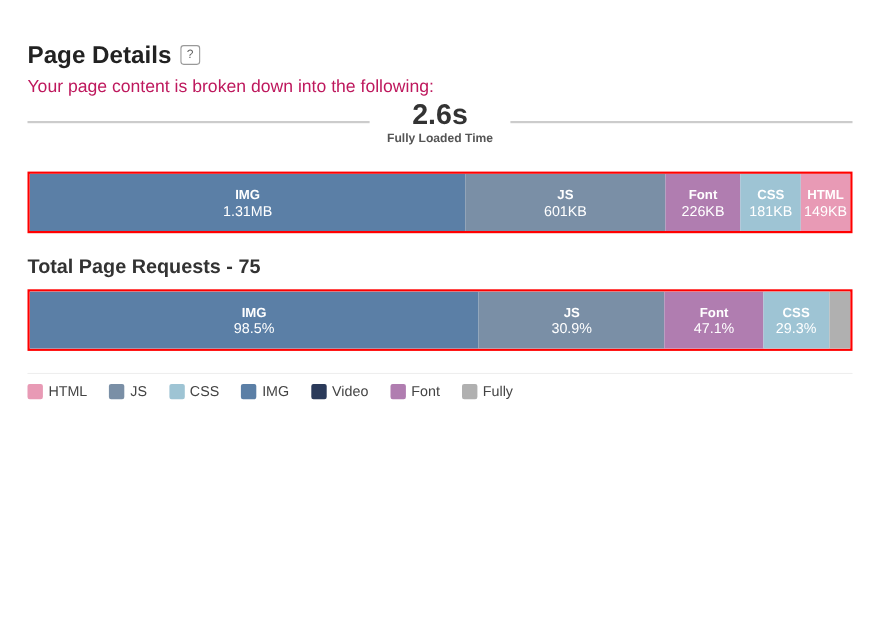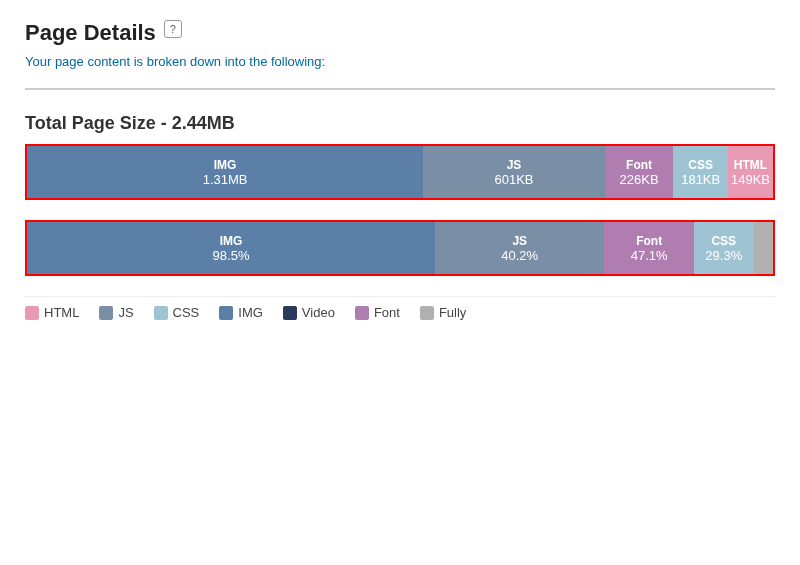--- a/index.html
+++ b/index.html
@@ -7,45 +7,45 @@
       font-family: Arial, sans-serif;
       background: #fff;
       color: #333;
       width: 800px;
       min-height: 565px;
       padding: 20px 25px;
     }
 
     .page-title-row {
       display: flex;
-      align-items: flex-start;
+      align-items: center;
       gap: 8px;
       margin-bottom: 8px;
+      margin-top: 17px;
     }
     .page-title {
       font-size: 22px;
       font-weight: bold;
       color: #222;
     }
     .help-badge {
       display: inline-flex;
       align-items: center;
       justify-content: center;
       width: 18px;
       height: 18px;
       border: 1px solid #999;
       border-radius: 3px;
       font-size: 11px;
       color: #666;
       cursor: pointer;
     }
     .subtitle {
-      font-size: 13px;
-      color: #0369a1;
-      margin-bottom: 20px;
+      font-size: 16px;
+      color: #be185d;
     }
 
     
     .timeline-container {
       display: flex;
       align-items: center;
       justify-content: center;
       margin-bottom: 24px;
       position: relative;
     }
@@ -152,25 +152,28 @@
 <body>
 
 <div class="page-title-row">
   <h1 class="page-title">Page Details</h1>
   <span class="help-badge">?</span>
 </div>
 <p class="subtitle">Your page content is broken down into the following:</p>
 
 <div class="timeline-container">
   <div class="timeline-line"></div>
+  <div class="timeline-label">
+    <div class="timeline-value">2.6s</div>
+    <div class="timeline-desc">Fully Loaded Time</div>
+  </div>
 </div>
 
 <div id="sections-container">
     <div class="section">
-      <div class="section-title">Total Page Size - 2.44MB</div>
       <div class="bar-container">
         <div class="bar-segment color-img" style="flex: 53.7 1 0%; background-color: rgb(91, 127, 166);">
           <span class="seg-label">IMG</span>
           <span class="seg-value">1.31MB</span>
         </div>
         <div class="bar-segment color-js" style="flex: 24.6 1 0%; background-color: rgb(122, 143, 166);">
           <span class="seg-label">JS</span>
           <span class="seg-value">601KB</span>
         </div>
         <div class="bar-segment color-font" style="flex: 9.3 1 0%; background-color: rgb(176, 125, 176);">
@@ -181,28 +184,29 @@
           <span class="seg-label">CSS</span>
           <span class="seg-value">181KB</span>
         </div>
         <div class="bar-segment color-html" style="flex: 6.1 1 0%; background-color: rgb(232, 154, 181);">
           <span class="seg-label">HTML</span>
           <span class="seg-value">149KB</span>
         </div>
       </div>
     </div>
     <div class="section">
+      <div class="section-title">Total Page Requests - 75</div>
       <div class="bar-container">
         <div class="bar-segment color-img" style="flex: 54.7 1 0%; background-color: rgb(91, 127, 166);">
           <span class="seg-label">IMG</span>
           <span class="seg-value">98.5%</span>
         </div>
         <div class="bar-segment color-js" style="flex: 22.7 1 0%; background-color: rgb(122, 143, 166);">
           <span class="seg-label">JS</span>
-          <span class="seg-value">40.2%</span>
+          <span class="seg-value">30.9%</span>
         </div>
         <div class="bar-segment color-font" style="flex: 12 1 0%; background-color: rgb(176, 125, 176);">
           <span class="seg-label">Font</span>
           <span class="seg-value">47.1%</span>
         </div>
         <div class="bar-segment color-css" style="flex: 8 1 0%; background-color: rgb(158, 196, 212);">
           <span class="seg-label">CSS</span>
           <span class="seg-value">29.3%</span>
         </div>
         <div class="bar-segment color-other" style="flex: 2.6 1 0%; background-color: rgb(176, 176, 176);"></div>

